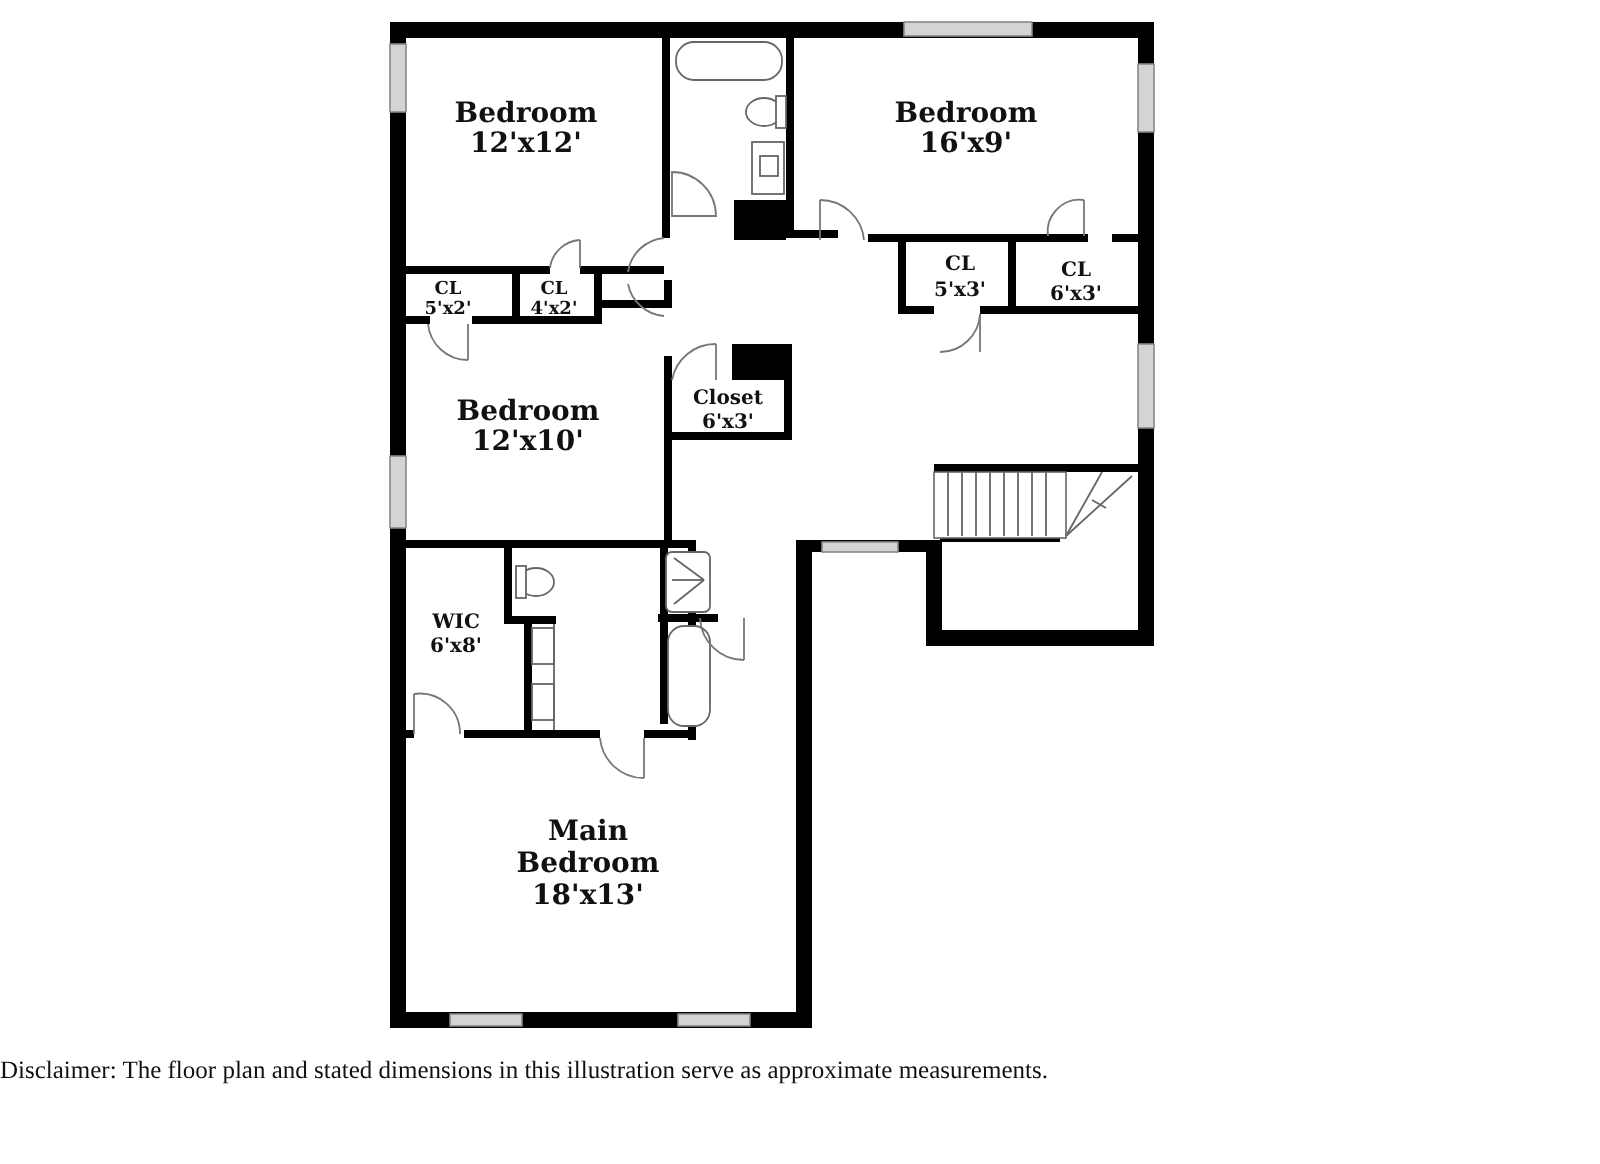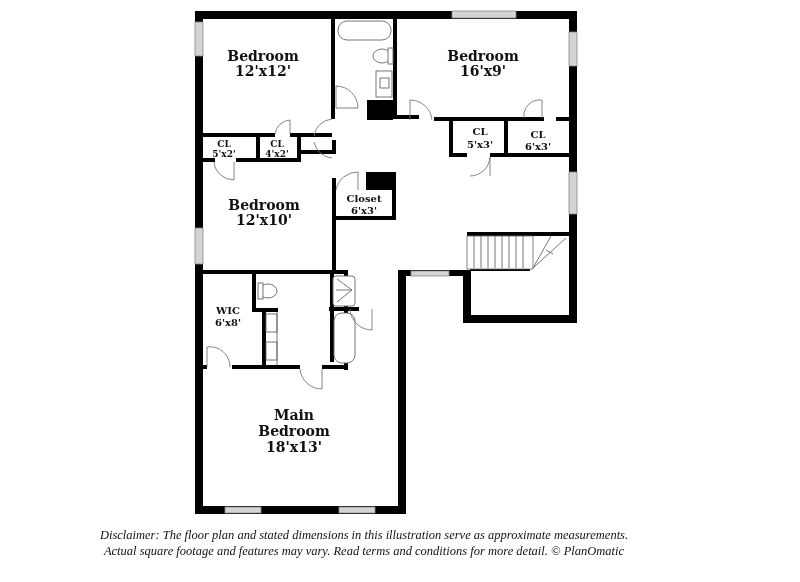--- a/index.html
+++ b/index.html
@@ -10,21 +10,21 @@
   .door-arc { fill: none; stroke: #777777; stroke-width: 0.9; }
   .fixture { fill: #ffffff; stroke: #666666; stroke-width: 0.9; }
   .stairline { stroke: #666666; stroke-width: 0.9; fill: none; }
   .room-label { font-family: "DejaVu Serif", "Liberation Serif", serif; font-weight: bold; fill: #111111; text-anchor: middle; }
   .room-label.lg { font-size: 14px; }
   .room-label.sm { font-size: 10px; }
   .room-label.xs { font-size: 9px; }
   .disclaimer {
     position: absolute; left: 0; width: 728px; top: 527px;
     font-family: "Liberation Serif", "DejaVu Serif", serif;
-    font-size: 12.5px; line-height: 16px; color: #111111; text-align: center; font-style: italic;
+    font-size: 12.5px; line-height: 16px; color: #111111; 
   }
 </style>
 </head>
 <body>
 
 <svg id="plan" viewBox="0 0 800 582" xmlns="http://www.w3.org/2000/svg">
 
   <g>
     <rect class="wall" x="195" y="11" width="382" height="8"></rect>
     <rect class="wall" x="195" y="11" width="8" height="503"></rect>
@@ -183,14 +183,13 @@
     <text class="room-label sm" x="228" y="326">6'x8'</text>
 
     <text class="room-label lg" x="294" y="420">Main</text>
     <text class="room-label lg" x="294" y="436">Bedroom</text>
     <text class="room-label lg" x="294" y="452">18'x13'</text>
   </g>
 </svg>
 
 <div class="disclaimer">
   <div>Disclaimer: The floor plan and stated dimensions in this illustration serve as approximate measurements.</div>
-  <div>Actual square footage and features may vary. Read terms and conditions for more detail. © PlanOmatic</div>
 </div>
 
 </body></html>

